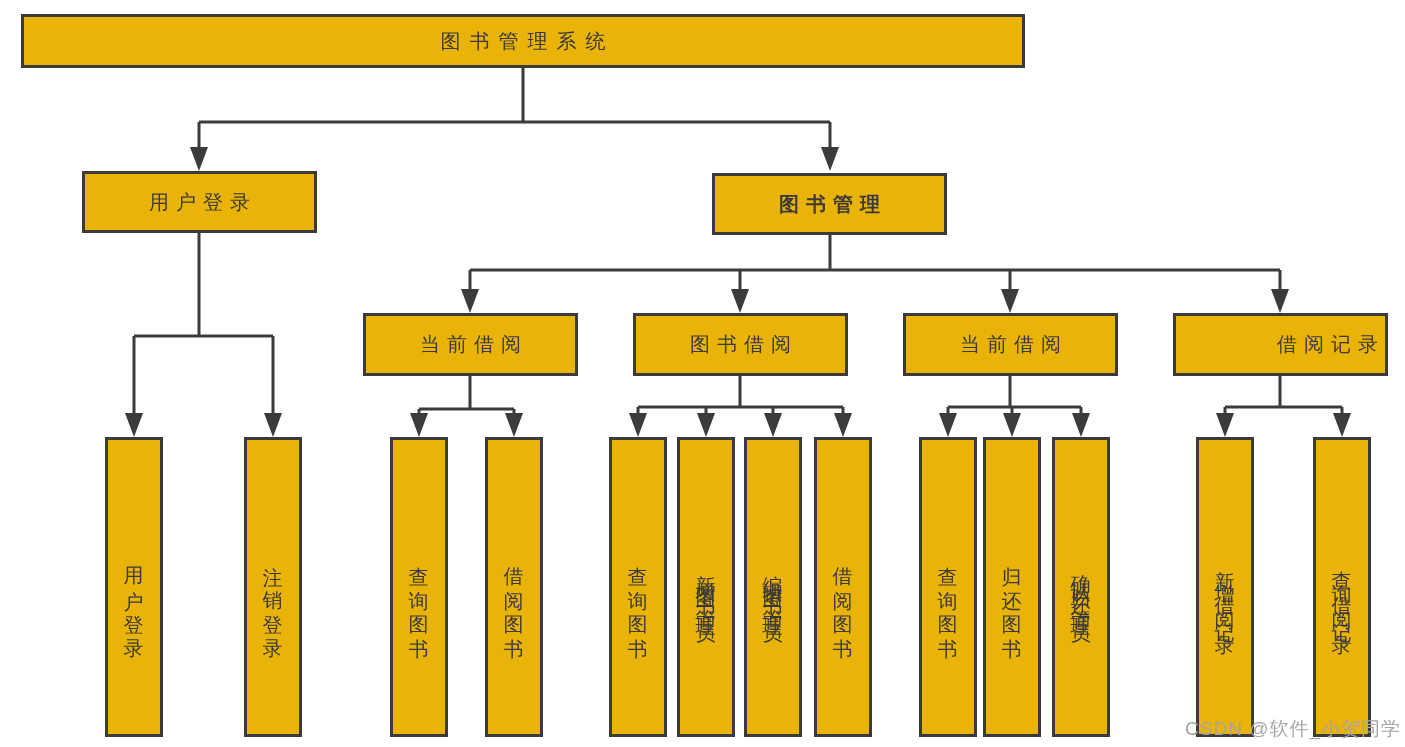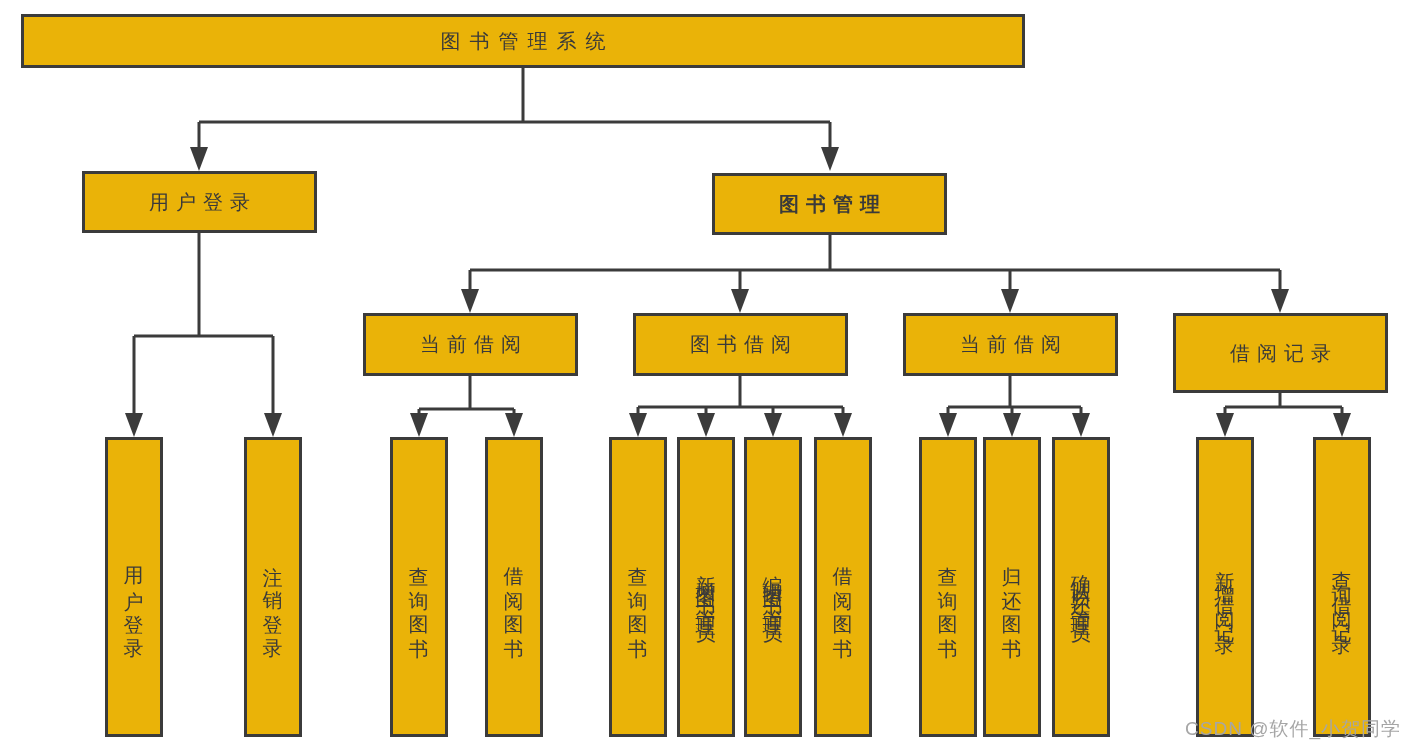--- a/index.html
+++ b/index.html
@@ -96,21 +96,21 @@
 
   <div class="node" style="left:363px; top:313px; width:215px; height:63px;">
     <span class="hlabel">当前借阅</span>
   </div>
   <div class="node" style="left:633px; top:313px; width:215px; height:63px;">
     <span class="hlabel">图书借阅</span>
   </div>
   <div class="node" style="left:903px; top:313px; width:215px; height:63px;">
     <span class="hlabel">当前借阅</span>
   </div>
-  <div class="node" style="left:1173px; top:313px; width:215px; height:80px;">
+  <div class="node" style="left:1173px; top:313px; width:215px; height:63px;justify-content:flex-end;">
     <span class="hlabel">借阅记录</span>
   </div>
 
   <div class="node" style="left:105px; top:437px; width:58px; height:300px;">
     <span class="vtext sp4">用户登录</span>
   </div>
   <div class="node" style="left:244px; top:437px; width:58px; height:300px;">
     <span class="vtext sp4">注销登录</span>
   </div>
 

